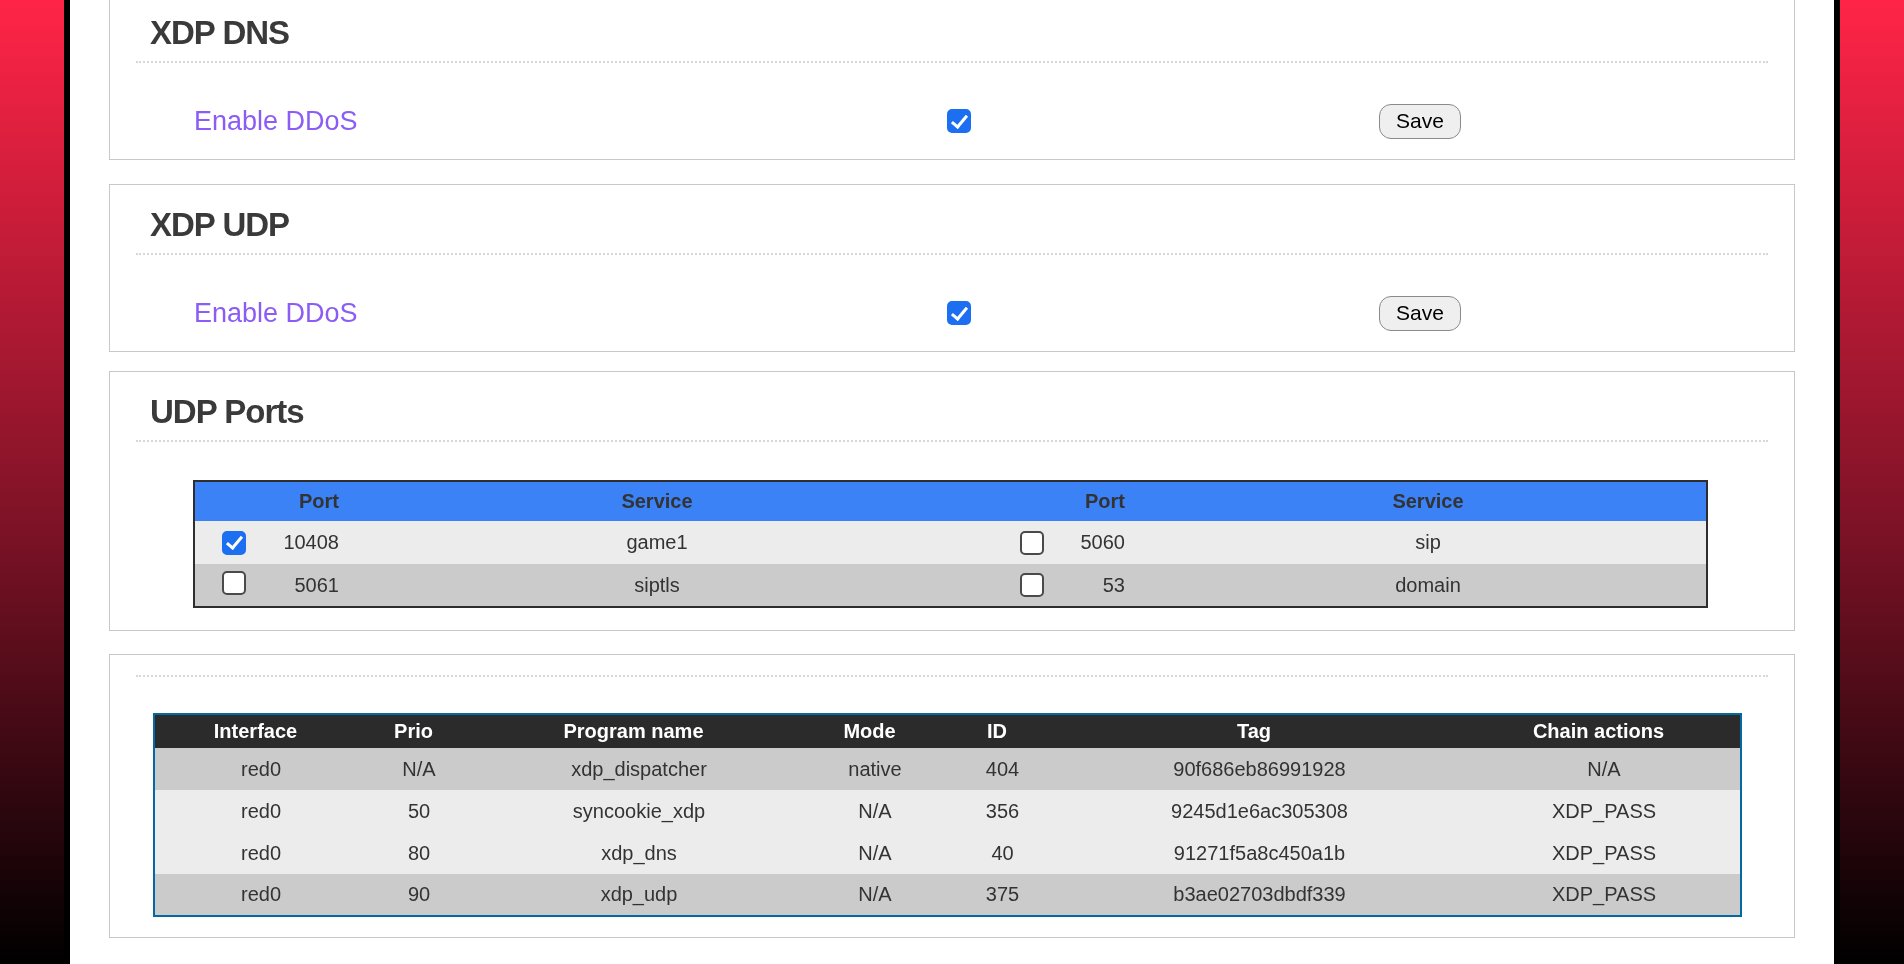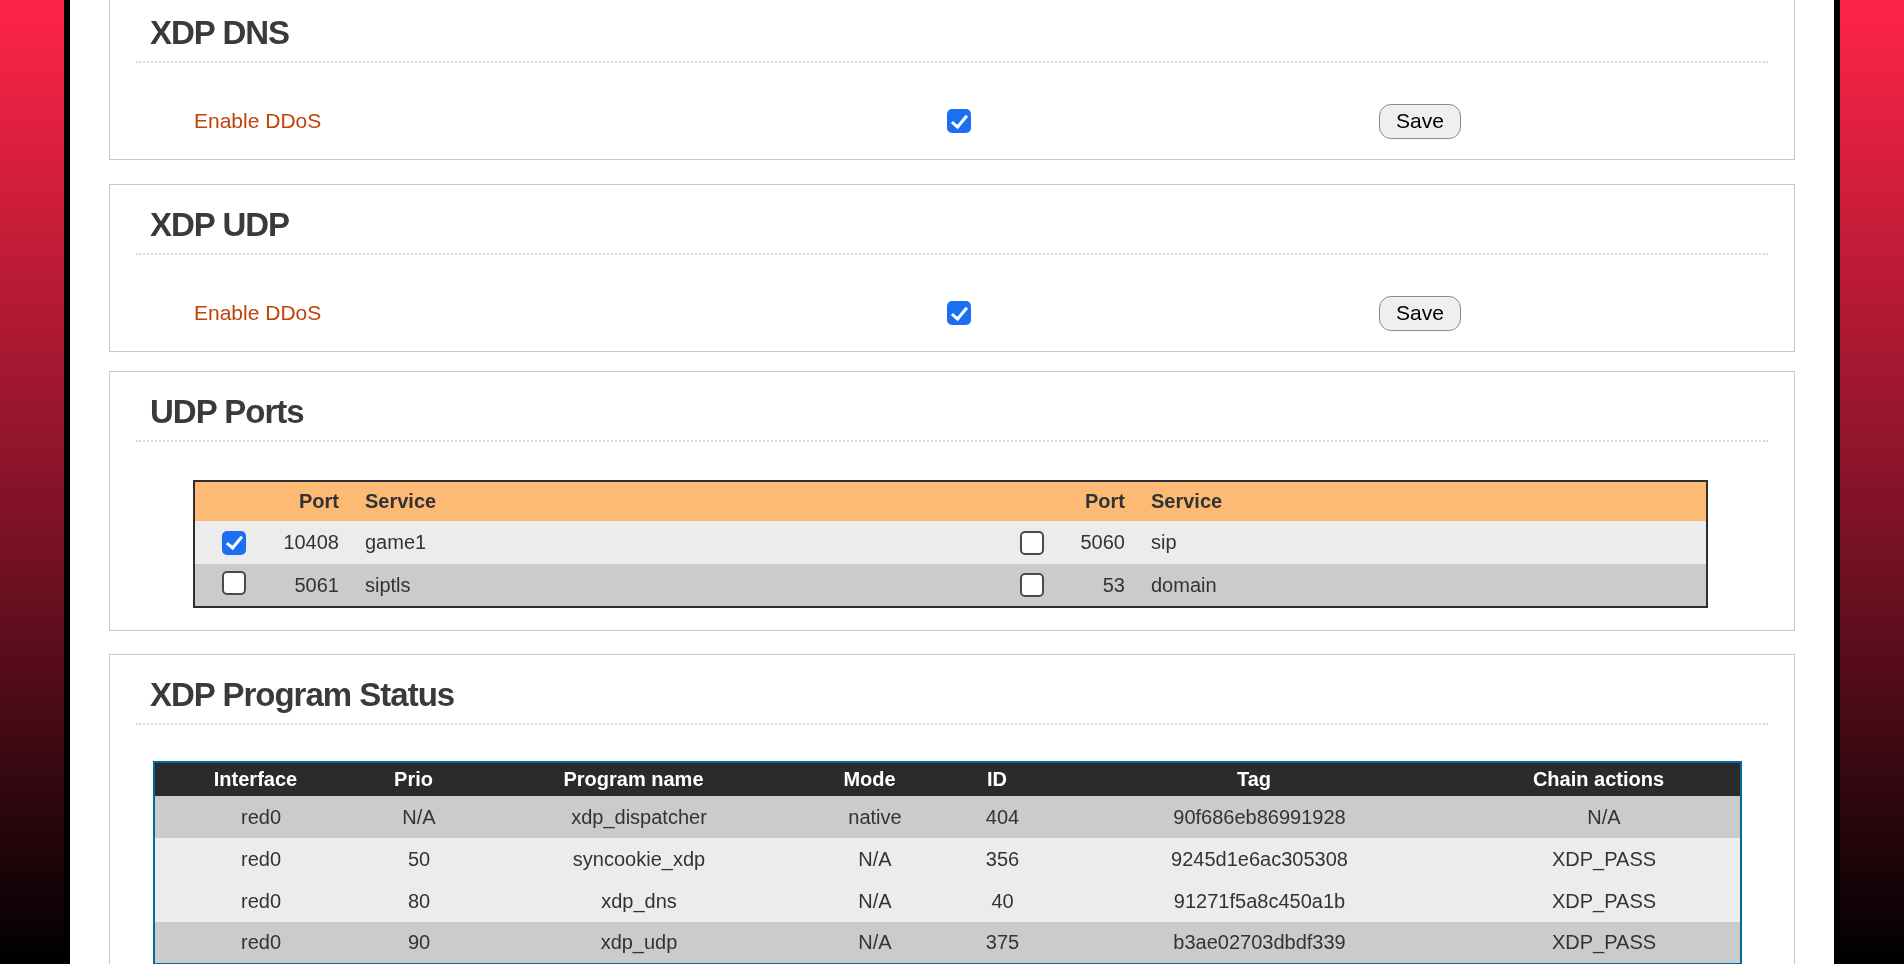--- a/index.html
+++ b/index.html
@@ -28,21 +28,21 @@
     font-size: 33px; line-height: 40px; font-weight: bold;
     color: #3a3a3a; letter-spacing: -1px;
     margin: 0 0 8px 14px;
   }
   .title-divider { border-bottom: 2px dotted #d8d8d8; height: 0; }
   .form-row {
     margin-top: 40px; min-height: 36px;
     display: grid; grid-template-columns: 811px 432px auto;
     align-items: center;
   }
-  .form-label { padding-left: 58px; font-size: 21px; color: #c2410c; }
+  .form-label { padding-left: 58px; font-size: 27px; color: #8b5cf6; }
   .checkbox {
     width: 24px; height: 24px; border-radius: 5px;
     border: 2px solid #4a4a4a; background: #fff;
     display: inline-flex; align-items: center; justify-content: center;
     cursor: pointer; flex: 0 0 auto;
   }
   .checkbox.checked { background: #1d6ff2; border-color: #1d6ff2; }
   .checkbox.checked::after {
     content: ""; display: block; width: 6px; height: 13px;
     border: solid #fff; border-width: 0 3.5px 3.5px 0;
@@ -55,27 +55,27 @@
     font-size: 21px; color: #000; cursor: pointer;
   }
   
   table { border-collapse: collapse; }
   .udp-table {
     margin: 38px 0 2px 57px; width: 1513px;
     border: 2px solid #2e2e2e;
     font-size: 20px; color: #333;
     table-layout: fixed;
   }
-  .udp-table thead tr { background: #fdba74; height: 40px; }
+  .udp-table thead tr { background: #3b82f6; height: 40px; }
   .udp-table tbody tr { height: 43px; }
   .udp-table tbody tr.r-light { background: #ececec; }
   .udp-table tbody tr.r-dark { background: #cbcbcb; }
   .udp-table th { font-weight: bold; }
   .th-port, .td-port { text-align: right; padding-right: 12px; }
-  .th-service, .td-service { text-align: left; padding-left: 14px; }
+  .th-service, .td-service { text-align: center; padding-left: 14px; }
   .td-cb1 { padding-left: 27px; }
   .td-cb2 { text-align: right; padding-right: 32px; }
   .td-cb2 .checkbox { vertical-align: middle; }
   
   .status-table {
     margin: 36px 0 0 17px; width: 1587px;
     border: 2px solid #0369a1;
     font-size: 20px; color: #333;
     table-layout: fixed;
   }
@@ -148,21 +148,20 @@
           <td class="td-service">siptls</td>
           <td class="td-cb2"><span class="checkbox" role="checkbox" aria-checked="false"></span></td>
           <td class="td-port">53</td>
           <td class="td-service">domain</td>
         </tr>
       </tbody>
     </table>
   </section>
 
   <section class="panel gap-c">
-    <h1 class="panel-title">XDP Program Status</h1>
     <div class="title-divider"></div>
     <table class="status-table">
       <colgroup>
         <col style="width:202px">
           <col style="width:115px">
           <col style="width:325px">
         <col style="width:147px">
           <col style="width:108px">
           <col style="width:406px">
           <col style="width:284px">

